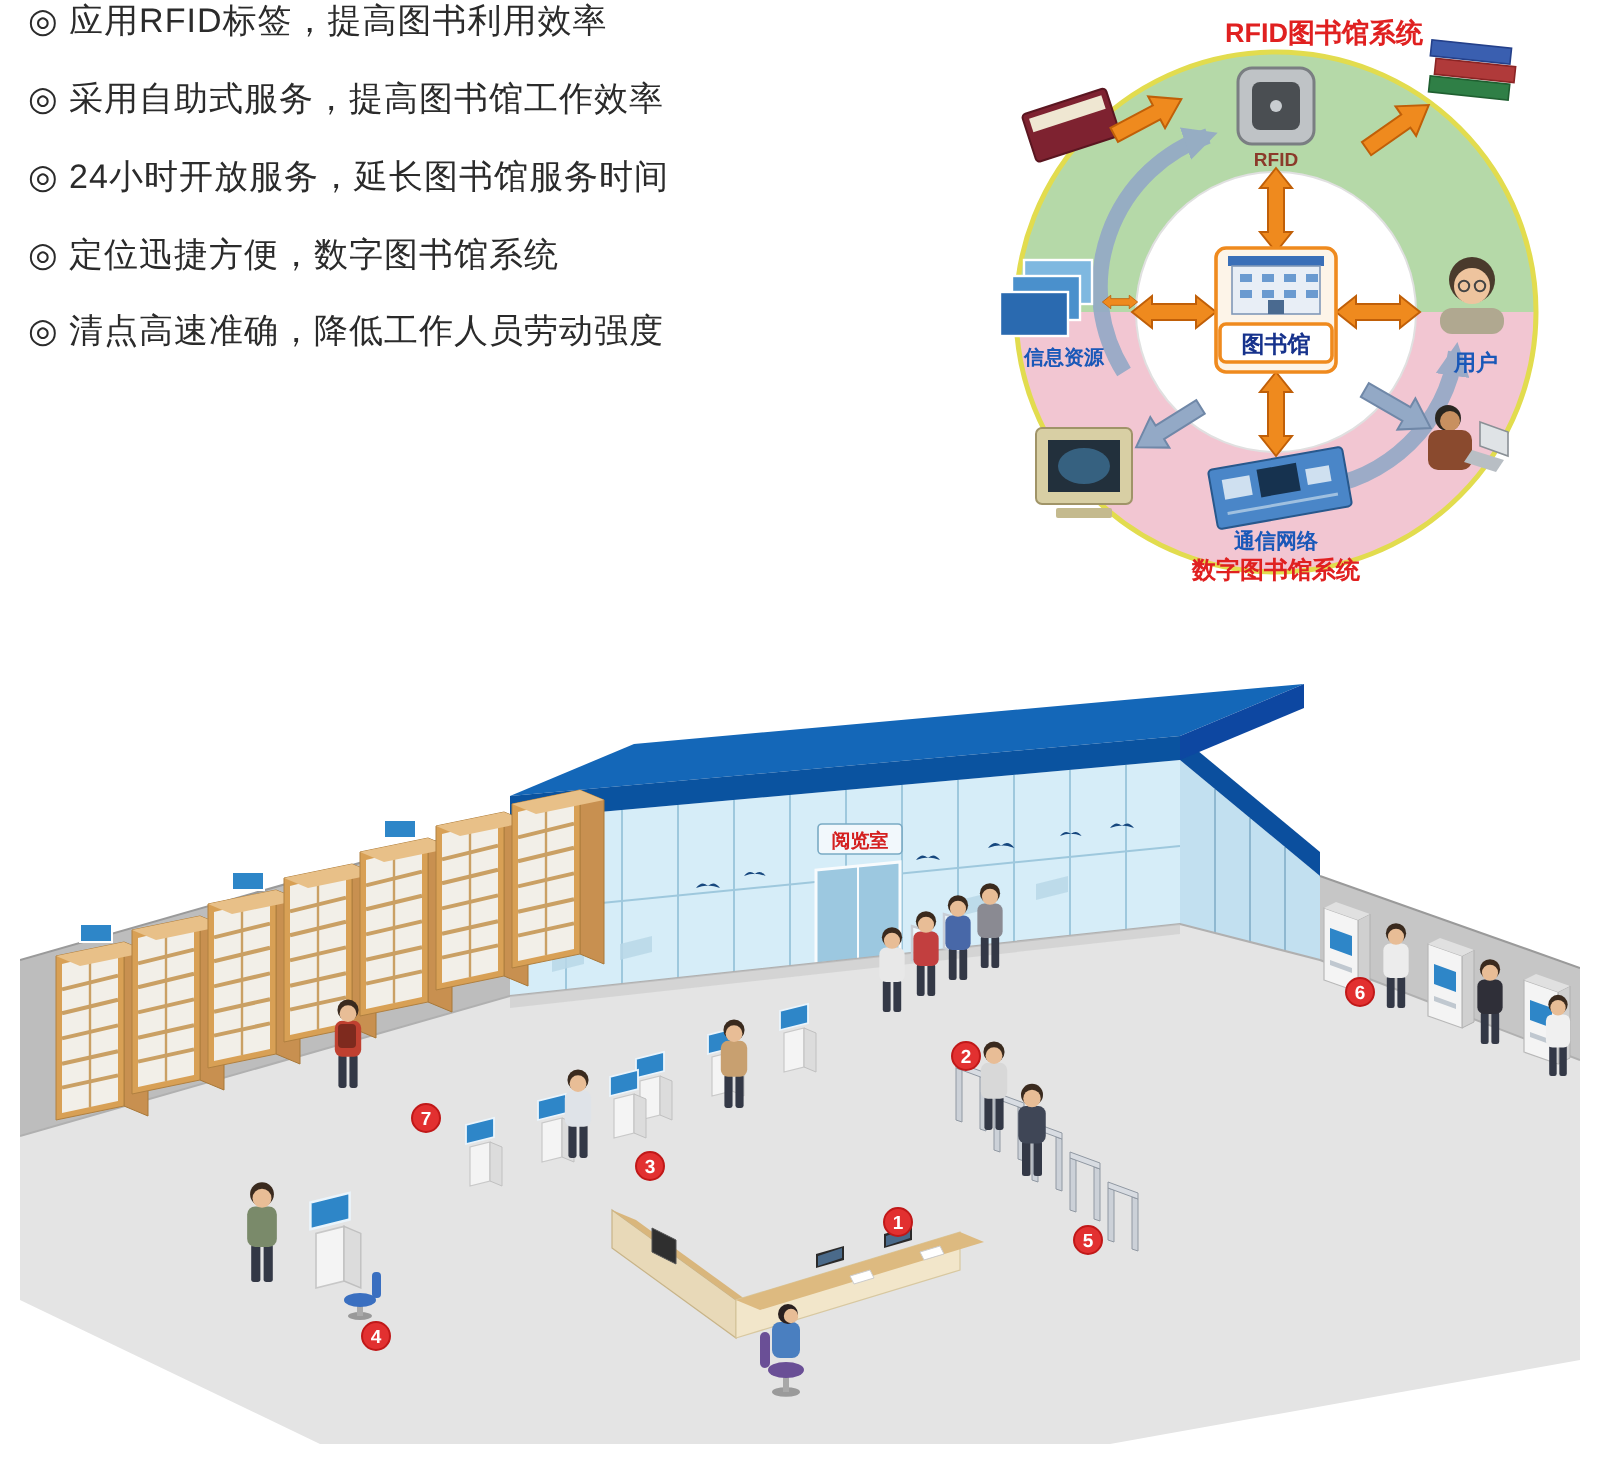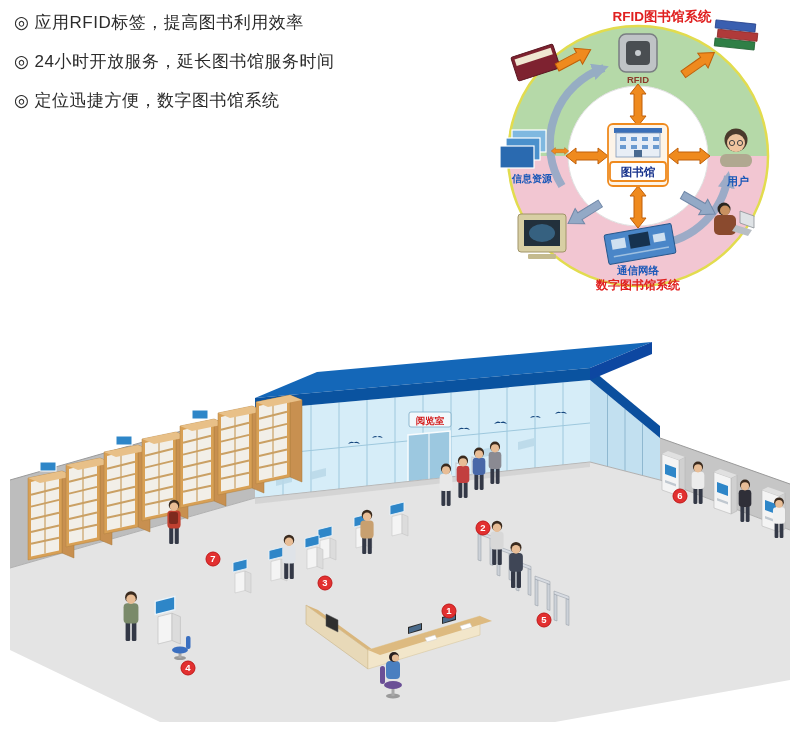--- a/index.html
+++ b/index.html
@@ -1,34 +1,36 @@
 <!DOCTYPE html>
 <html><head>
 <meta charset="utf-8">
 <style>
   html,body{margin:0;padding:0;background:#fff;}
   .page{position:relative;width:800px;height:737px;background:#ffffff;overflow:hidden;
         font-family:"Liberation Sans","DejaVu Sans",sans-serif;}
-  .benefits{position:absolute;left:14px;top:14px;margin:0;padding:0;list-style:none;
+  .benefits{position:absolute;left:14px;top:2px;margin:0;padding:0;list-style:none;
             font-size:17px;color:#2b2b2b;letter-spacing:0.5px;}
   .benefits li{margin-bottom:21px;white-space:nowrap;line-height:1.05;}
   .diagram{position:absolute;left:492px;top:4px;width:292px;height:292px;}
   .scene{position:absolute;left:10px;top:328px;width:780px;height:396px;}
   svg{display:block;}
   text{font-family:"Liberation Sans","DejaVu Sans",sans-serif;}
 </style>
 </head>
 <body>
 
 <div class="page">
 
   <ul class="benefits">
     <li>◎ 应用RFID标签，提高图书利用效率</li>
+    <li>◎ 采用自助式服务，提高图书馆工作效率</li>
     <li>◎ 24小时开放服务，延长图书馆服务时间</li>
     <li>◎ 定位迅捷方便，数字图书馆系统</li>
+    <li>◎ 清点高速准确，降低工作人员劳动强度</li>
   </ul>
 
   <div class="diagram">
     <svg width="292" height="292" viewBox="0 0 292 292">
       <defs>
         <g id="darr">
           <polygon points="-21,0 -11,-8 -11,-4 11,-4 11,-8 21,0 11,8 11,4 -11,4 -11,8" fill="#ef8a1e" stroke="#c05f08" stroke-width="1"></polygon>
         </g>
         <g id="sarr">
           <polygon points="-18,-4 6,-4 6,-9 20,0 6,9 6,4 -18,4" fill="#ef8a1e" stroke="#c05f08" stroke-width="1"></polygon>

